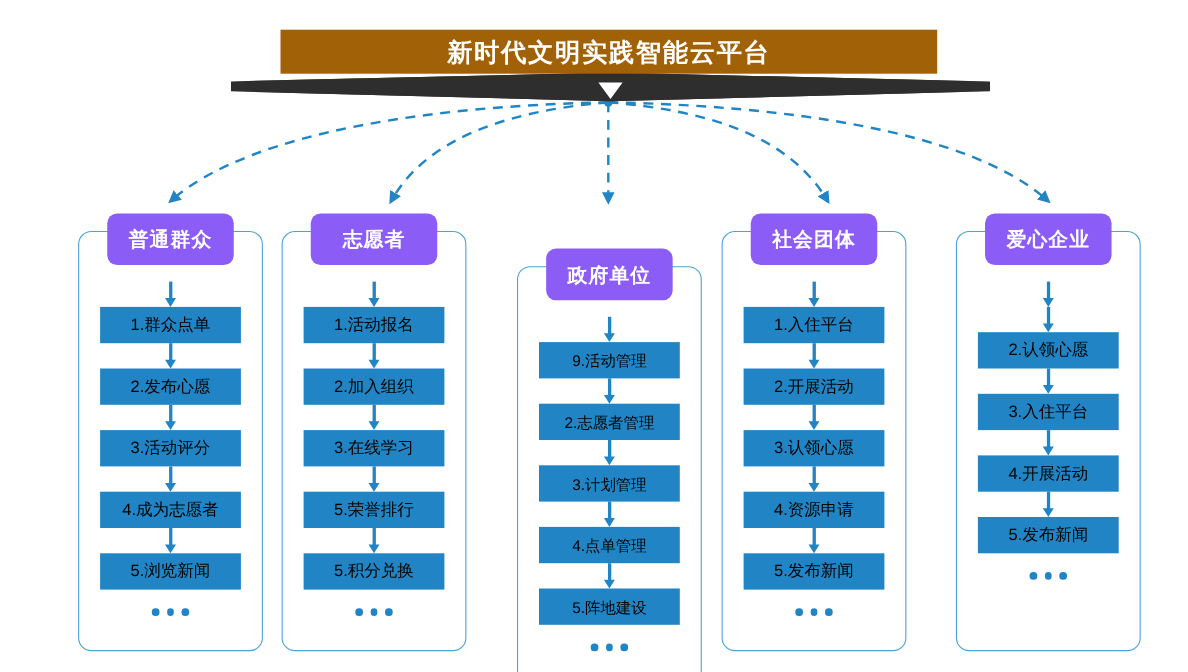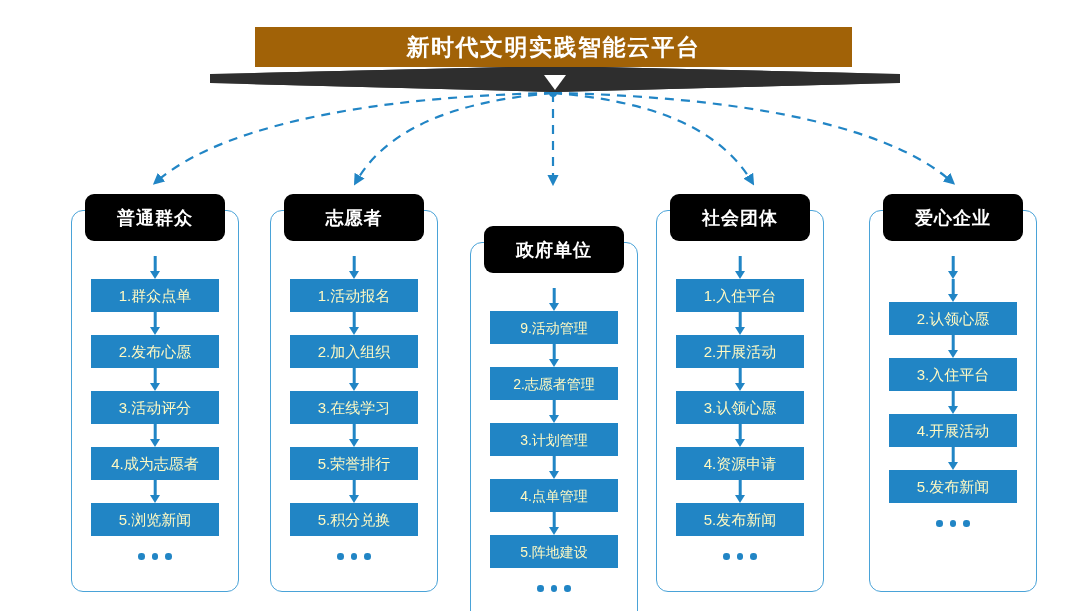--- a/index.html
+++ b/index.html
@@ -79,33 +79,33 @@
     position: absolute;
     top: 0;
     width: 168px;
     height: 382px;
     border: 1.6px solid #4aa3d8;
     border-radius: 12px;
     box-sizing: border-box;
     background: transparent;
   }
   .col-0 { left: 71px; }
-  .col-1 { left: 270px; }
+  .col-1 { left: 256px; }
   .col-2 { left: 470px; margin-top: 32px; }
   .col-3 { left: 656px; }
   .col-4 { left: 869px; }
 
   .col-header {
     position: absolute;
     top: -17px;
     left: 50%;
     transform: translateX(-50%);
-    width: 140px;
+    width: 115px;
     height: 47px;
-    background: #000000;
+    background: #8b5cf6;
     border-radius: 9px;
     display: flex;
     align-items: center;
     justify-content: center;
     z-index: 6;
   }
   .col-header-label {
     color: #ffffff;
     font-size: 18px;
     font-weight: bold;
@@ -153,21 +153,21 @@
   .step-box {
     width: 128px;
     height: 33px;
     background: #2185c5;
     display: flex;
     align-items: center;
     justify-content: center;
     flex: none;
   }
   .step-label {
-    color: #fef9c3;
+    color: #000000;
     font-size: 15px;
     line-height: 1;
     white-space: nowrap;
   }
   .col-2 .step-label { font-size: 14px; }
 
   .ellipsis {
     margin-top: 17px;
     display: flex;
     gap: 7px;

